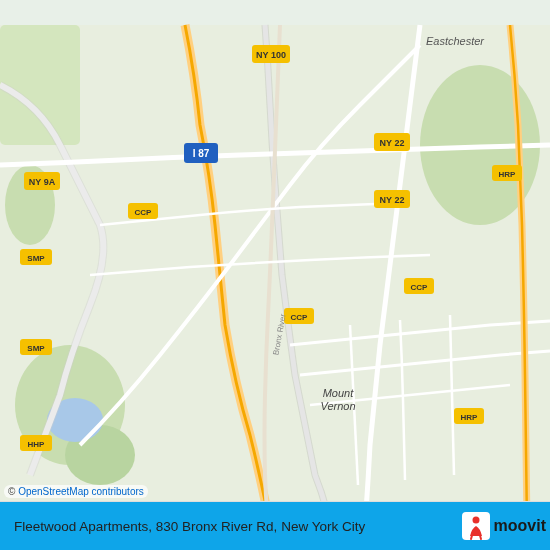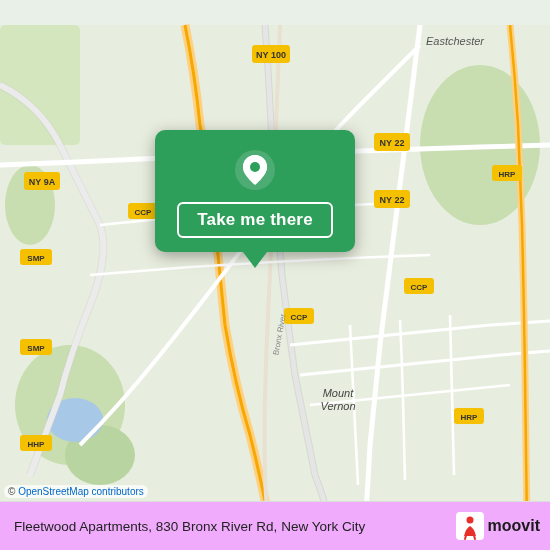--- a/index.html
+++ b/index.html
@@ -70,22 +70,22 @@
       cursor: pointer;
       letter-spacing: 0.2px;
     }
 
     
     #bottom-bar {
       position: absolute;
       bottom: 0;
       left: 0;
       width: 100%;
-      background: #f0abfc;
-      padding: 10px 10px 10px 14px;
+      background: #0ea5e9;
+      padding: 10px 4px 10px 14px;
       display: flex;
       align-items: center;
       justify-content: space-between;
       border-top: 1px solid #ddd;
       z-index: 20;
     }
 
     #address-text {
       font-size: 13.5px;
       color: #222;
@@ -217,31 +217,20 @@
     <text x="469" y="395" text-anchor="middle" font-size="8" font-weight="bold" fill="#333">HRP</text>
 
     <text x="455" y="20" text-anchor="middle" font-size="11" fill="#555" font-style="italic">Eastchester</text>
 
     <text x="338" y="372" text-anchor="middle" font-size="11" fill="#444" font-style="italic">Mount</text>
     <text x="338" y="385" text-anchor="middle" font-size="11" fill="#444" font-style="italic">Vernon</text>
 
     <text x="282" y="310" text-anchor="middle" font-size="8" fill="#888" transform="rotate(-80, 282, 310)">Bronx River</text>
   </svg>
 
-  <div id="popup">
-
-    <svg id="pin-icon" viewBox="0 0 44 44" xmlns="http://www.w3.org/2000/svg">
-      <circle cx="22" cy="22" r="20" fill="white" opacity="0.15"></circle>
-      <circle cx="22" cy="19" r="12" fill="white" opacity="0.9"></circle>
-      <path d="M22 7 C15.4 7 10 12.4 10 19 C10 27.5 22 37 22 37 C22 37 34 27.5 34 19 C34 12.4 28.6 7 22 7 Z" fill="white"></path>
-      <circle cx="22" cy="19" r="5" fill="#2e9e5b"></circle>
-    </svg>
-
-    <button id="take-me-there-btn">Take me there</button>
-  </div>
 
   <div id="osm-attribution">
     <span>© </span><a href="#" class="" id="osm-link">OpenStreetMap contributors</a>
   </div>
 
   <div id="bottom-bar">
     <span id="address-text">Fleetwood Apartments, 830 Bronx River Rd, New York City</span>
 
     <div id="moovit-logo">
 

